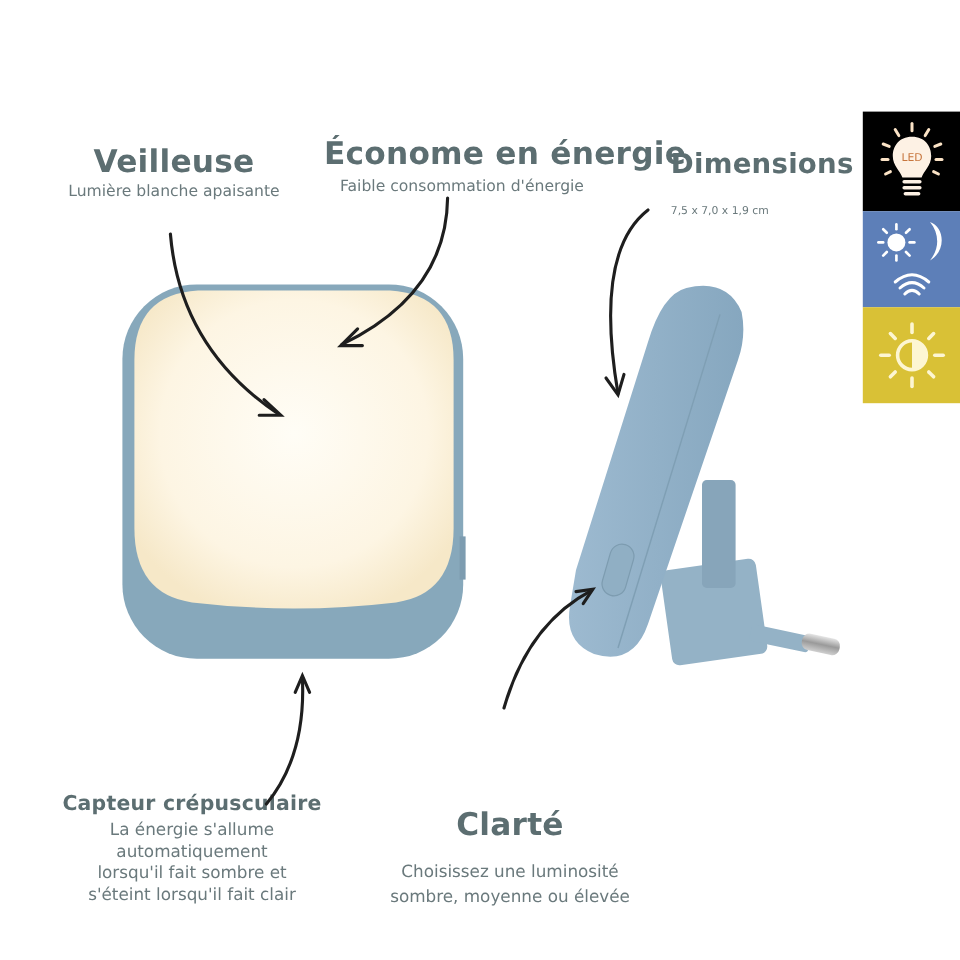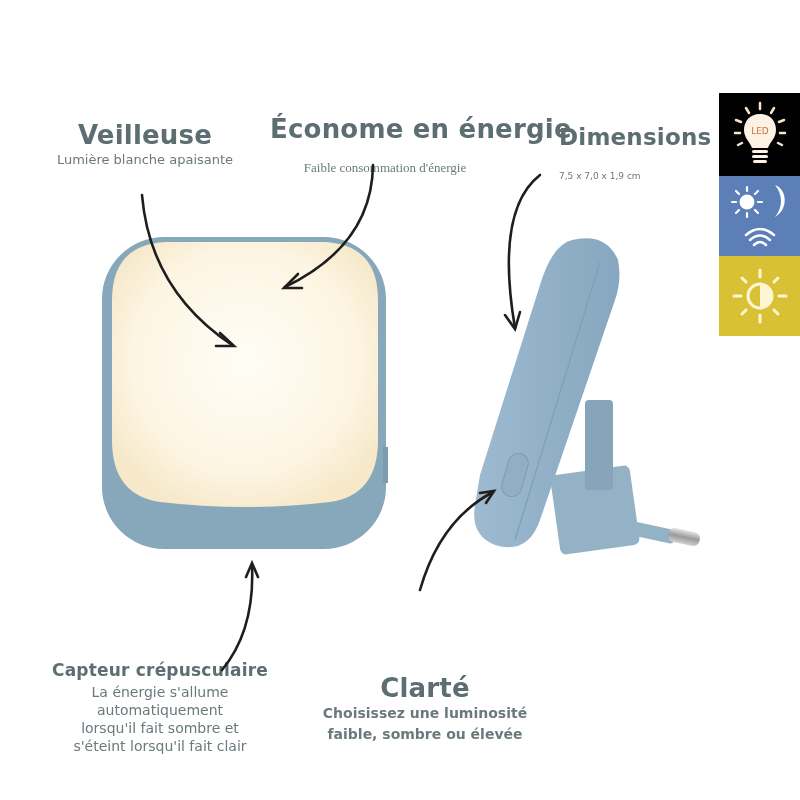--- a/index.html
+++ b/index.html
@@ -22,43 +22,43 @@
 </head>
 <body>
 
 <div class="abs center" style="left:40px; top:120px; width:210px;">
   <div class="title">Veilleuse</div>
   <div class="sub" style="margin-top:2px;">Lumière blanche apaisante</div>
 </div>
 
 <div class="abs center" style="left:270px; top:114px; width:230px;">
   <div class="title">Économe en énergie</div>
-  <div class="sub" style="margin-top:16px;font-family:Liberation Serif, serif;">Faible consommation d'énergie</div>
+  <div class="sub" style="margin-top:4px;">Faible consommation d'énergie</div>
 </div>
 
 <div class="abs" style="left:559px; top:124px;">
   <div class="title" style="font-size:23px;">Dimensions</div>
   <div class="sub-small" style="margin-top:21px;">7,5 x 7,0 x 1,9 cm</div>
 </div>
 
 <div class="abs" style="left:20px; top:660px; width:280px;">
   <div class="title center" style="font-size:17px;">Capteur crépusculaire</div>
   <div class="desc" style="margin-top:3px; line-height:18px;">
     <div>La énergie s'allume</div>
     <div>automatiquement</div>
     <div>lorsqu'il fait sombre et</div>
     <div>s'éteint lorsqu'il fait clair</div>
   </div>
 </div>
 
 <div class="abs" style="left:310px; top:673px; width:230px;">
   <div class="title center">Clarté</div>
-  <div class="desc" style="line-height:21px;font-weight:bold;">
+  <div class="desc" style="margin-top:14px; line-height:21px;">
     <div>Choisissez une luminosité</div>
-    <div>faible, sombre ou élevée</div>
+    <div>sombre, moyenne ou élevée</div>
   </div>
 </div>
 
 <svg class="abs" style="left:0; top:0;" width="800" height="800">
   <defs>
     <radialGradient id="glow" cx="50%" cy="45%" r="60%">
       <stop offset="0%" stop-color="#fffdf6"></stop>
       <stop offset="70%" stop-color="#fdf5e3"></stop>
       <stop offset="100%" stop-color="#f6e8c8"></stop>
     </radialGradient>

